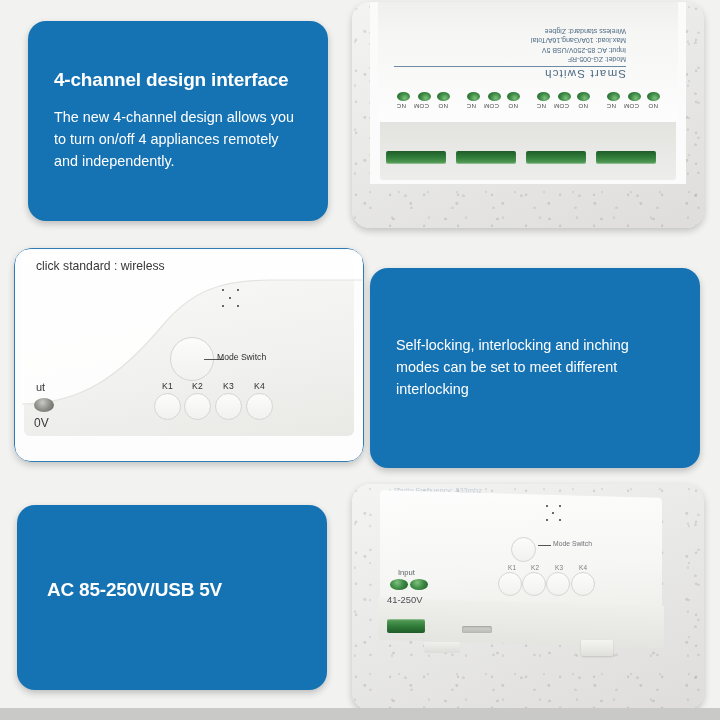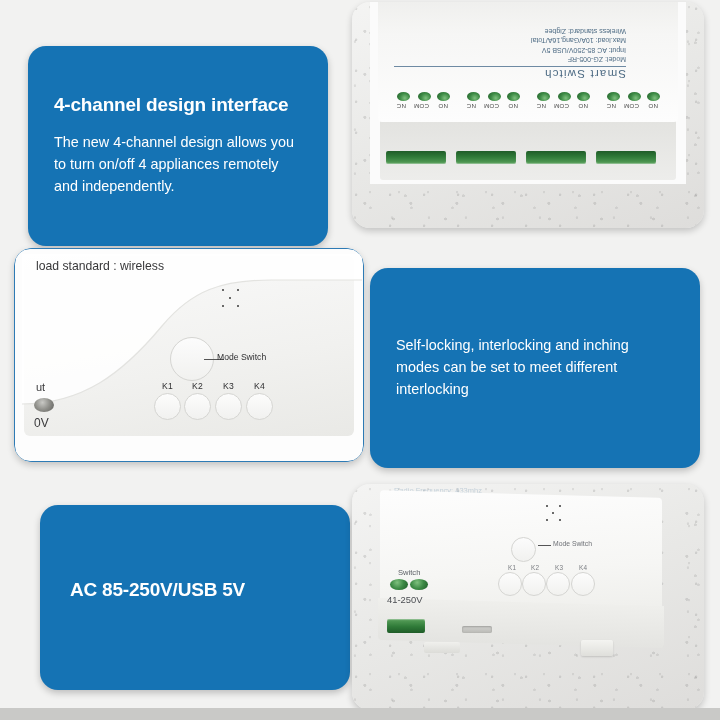--- a/index.html
+++ b/index.html
@@ -76,21 +76,21 @@
     border:1px solid #d5d5d2;
   }
   .speaker-dot{ position:absolute;width:2.4px;height:2.4px;border-radius:50%;background:#3a3a3a; }
   .leadline{ position:absolute;height:1px;background:#555; }
 
   .flip{ transform:rotate(180deg); }
 </style>
 </head>
 <body>
 
-<div class="blue-card" style="left:28px; top:46px; width:300px; height:200px;">
+<div class="blue-card" style="left:28px; top:21px; width:300px; height:200px;">
   <h2>4-channel design interface</h2>
   <p>The new 4-channel design allows you to turn on/off 4 appliances remotely and independently.</p>
 </div>
 
 <div class="photo-card" style="left:352px; top:2px; width:352px; height:226px;">
 
   <div class="device flip" style="left:18px; top:-10px; width:316px; height:192px;">
 
     <div class="dev-front" style="position:absolute; left:10px; top:4px; width:296px; height:64px; border-radius:3px;"></div>
     <div class="dev-top" style="position:absolute; left:8px; top:62px; width:300px; height:126px; border-radius:4px;"></div>
@@ -149,21 +149,21 @@
 
   <div class="dev-top" style="position:absolute; left:10px; top:8px; width:330px; height:180px; border-radius:6px;
               background:linear-gradient(170deg,#fafafa 0%,#f1f1ef 60%,#e9e9e6 100%);"></div>
 
   <svg style="position:absolute; left:8px; top:6px;" width="340" height="184" viewBox="0 0 340 184">
     <path d="M0 150 C 60 150, 100 120, 140 72 C 170 36, 200 26, 250 26 L340 26 L340 0 L0 0 Z" fill="#ffffff" opacity="0.85"></path>
     <path d="M0 150 C 60 150, 100 120, 140 72 C 170 36, 200 26, 250 26 L340 26" fill="none" stroke="#e3e3e0" stroke-width="1.2"></path>
   </svg>
 
   <div style="position:absolute; left:22px; top:10px; color:#38383a;">
-    <div style="font-size:12.2px; line-height:1.45; white-space:nowrap;">load standard : wireless</div>
+    <div style="font-size:12.2px; line-height:1.45; white-space:nowrap;">click standard : wireless</div>
   </div>
 
   <div style="position:absolute; left:206px; top:286px;"></div>
   <div class="speaker-dot" style="left:208px; top:41px;"></div>
   <div class="speaker-dot" style="left:223px; top:41px;"></div>
   <div class="speaker-dot" style="left:215px; top:49px;"></div>
   <div class="speaker-dot" style="left:208px; top:57px;"></div>
   <div class="speaker-dot" style="left:223px; top:57px;"></div>
 
   <div class="btn-circle" style="left:156px; top:89px; width:44px; height:44px;"></div>
@@ -183,21 +183,21 @@
   <span style="position:absolute; left:22px; top:133px; font-size:11px; color:#3a3a3c;">ut</span>
   <div class="screwhole" style="left:20px; top:150px; width:20px; height:14px;
               background:radial-gradient(circle at 42% 32%,#c9c9c5 0%,#8e8e89 50%,#5d5d59 100%);"></div>
   <span style="position:absolute; left:20px; top:168px; font-size:12px; color:#3a3a3c;">0V</span>
 </div>
 
 <div class="blue-card" style="left:370px; top:268px; width:330px; height:200px;">
   <p>Self-locking, interlocking and inching modes can be set to meet different interlocking</p>
 </div>
 
-<div class="blue-card" style="left:40px; top:505px; width:310px; height:185px; padding-left:30px;">
+<div class="blue-card" style="left:17px; top:505px; width:310px; height:185px; padding-left:30px;">
   <h2>AC 85-250V/USB 5V</h2>
 </div>
 
 <div class="photo-card" style="left:352px; top:484px; width:352px; height:226px;">
 
   <span style="position:absolute; left:42px; top:2px; font-size:7.5px; color:#9fb6c8; opacity:.55; white-space:nowrap;">Radio Frequency: 433mhz</span>
 
   <div class="dev-top" style="position:absolute; left:28px; top:10px; width:282px; height:112px;
               border-radius:4px 4px 0 0;
               background:linear-gradient(175deg,#fdfdfd 0%,#f6f6f4 65%,#efefec 100%);
@@ -221,21 +221,21 @@
   <span class="lbl" style="left:156px; top:80px; font-size:6.4px; color:#7a7d82;">K1</span>
   <span class="lbl" style="left:179px; top:80px; font-size:6.4px; color:#7a7d82;">K2</span>
   <span class="lbl" style="left:203px; top:80px; font-size:6.4px; color:#7a7d82;">K3</span>
   <span class="lbl" style="left:227px; top:80px; font-size:6.4px; color:#7a7d82;">K4</span>
 
   <div class="btn-circle" style="left:146px; top:88px; width:24px; height:24px;"></div>
   <div class="btn-circle" style="left:170px; top:88px; width:24px; height:24px;"></div>
   <div class="btn-circle" style="left:194px; top:88px; width:24px; height:24px;"></div>
   <div class="btn-circle" style="left:219px; top:88px; width:24px; height:24px;"></div>
 
-  <span style="position:absolute; left:46px; top:84px; font-size:7.6px; color:#5d6066;">Switch</span>
+  <span style="position:absolute; left:46px; top:84px; font-size:7.6px; color:#5d6066;">Input</span>
   <div class="screwhole" style="left:38px; top:95px; width:18px; height:11px;"></div>
   <div class="screwhole" style="left:58px; top:95px; width:18px; height:11px;"></div>
   <span style="position:absolute; left:35px; top:110px; font-size:9.4px; color:#4b4e53;">41-250V</span>
 
   <div class="greenport" style="left:35px; top:135px; width:38px; height:14px;"></div>
 
   <div style="position:absolute; left:110px; top:142px; width:30px; height:7px; border-radius:2px;
               background:linear-gradient(180deg,#d4d4d1 0%,#b9b9b5 100%); box-shadow:inset 0 1px 2px rgba(0,0,0,.25);"></div>
 
   <div style="position:absolute; left:72px; top:158px; width:36px; height:11px; border-radius:2px;

